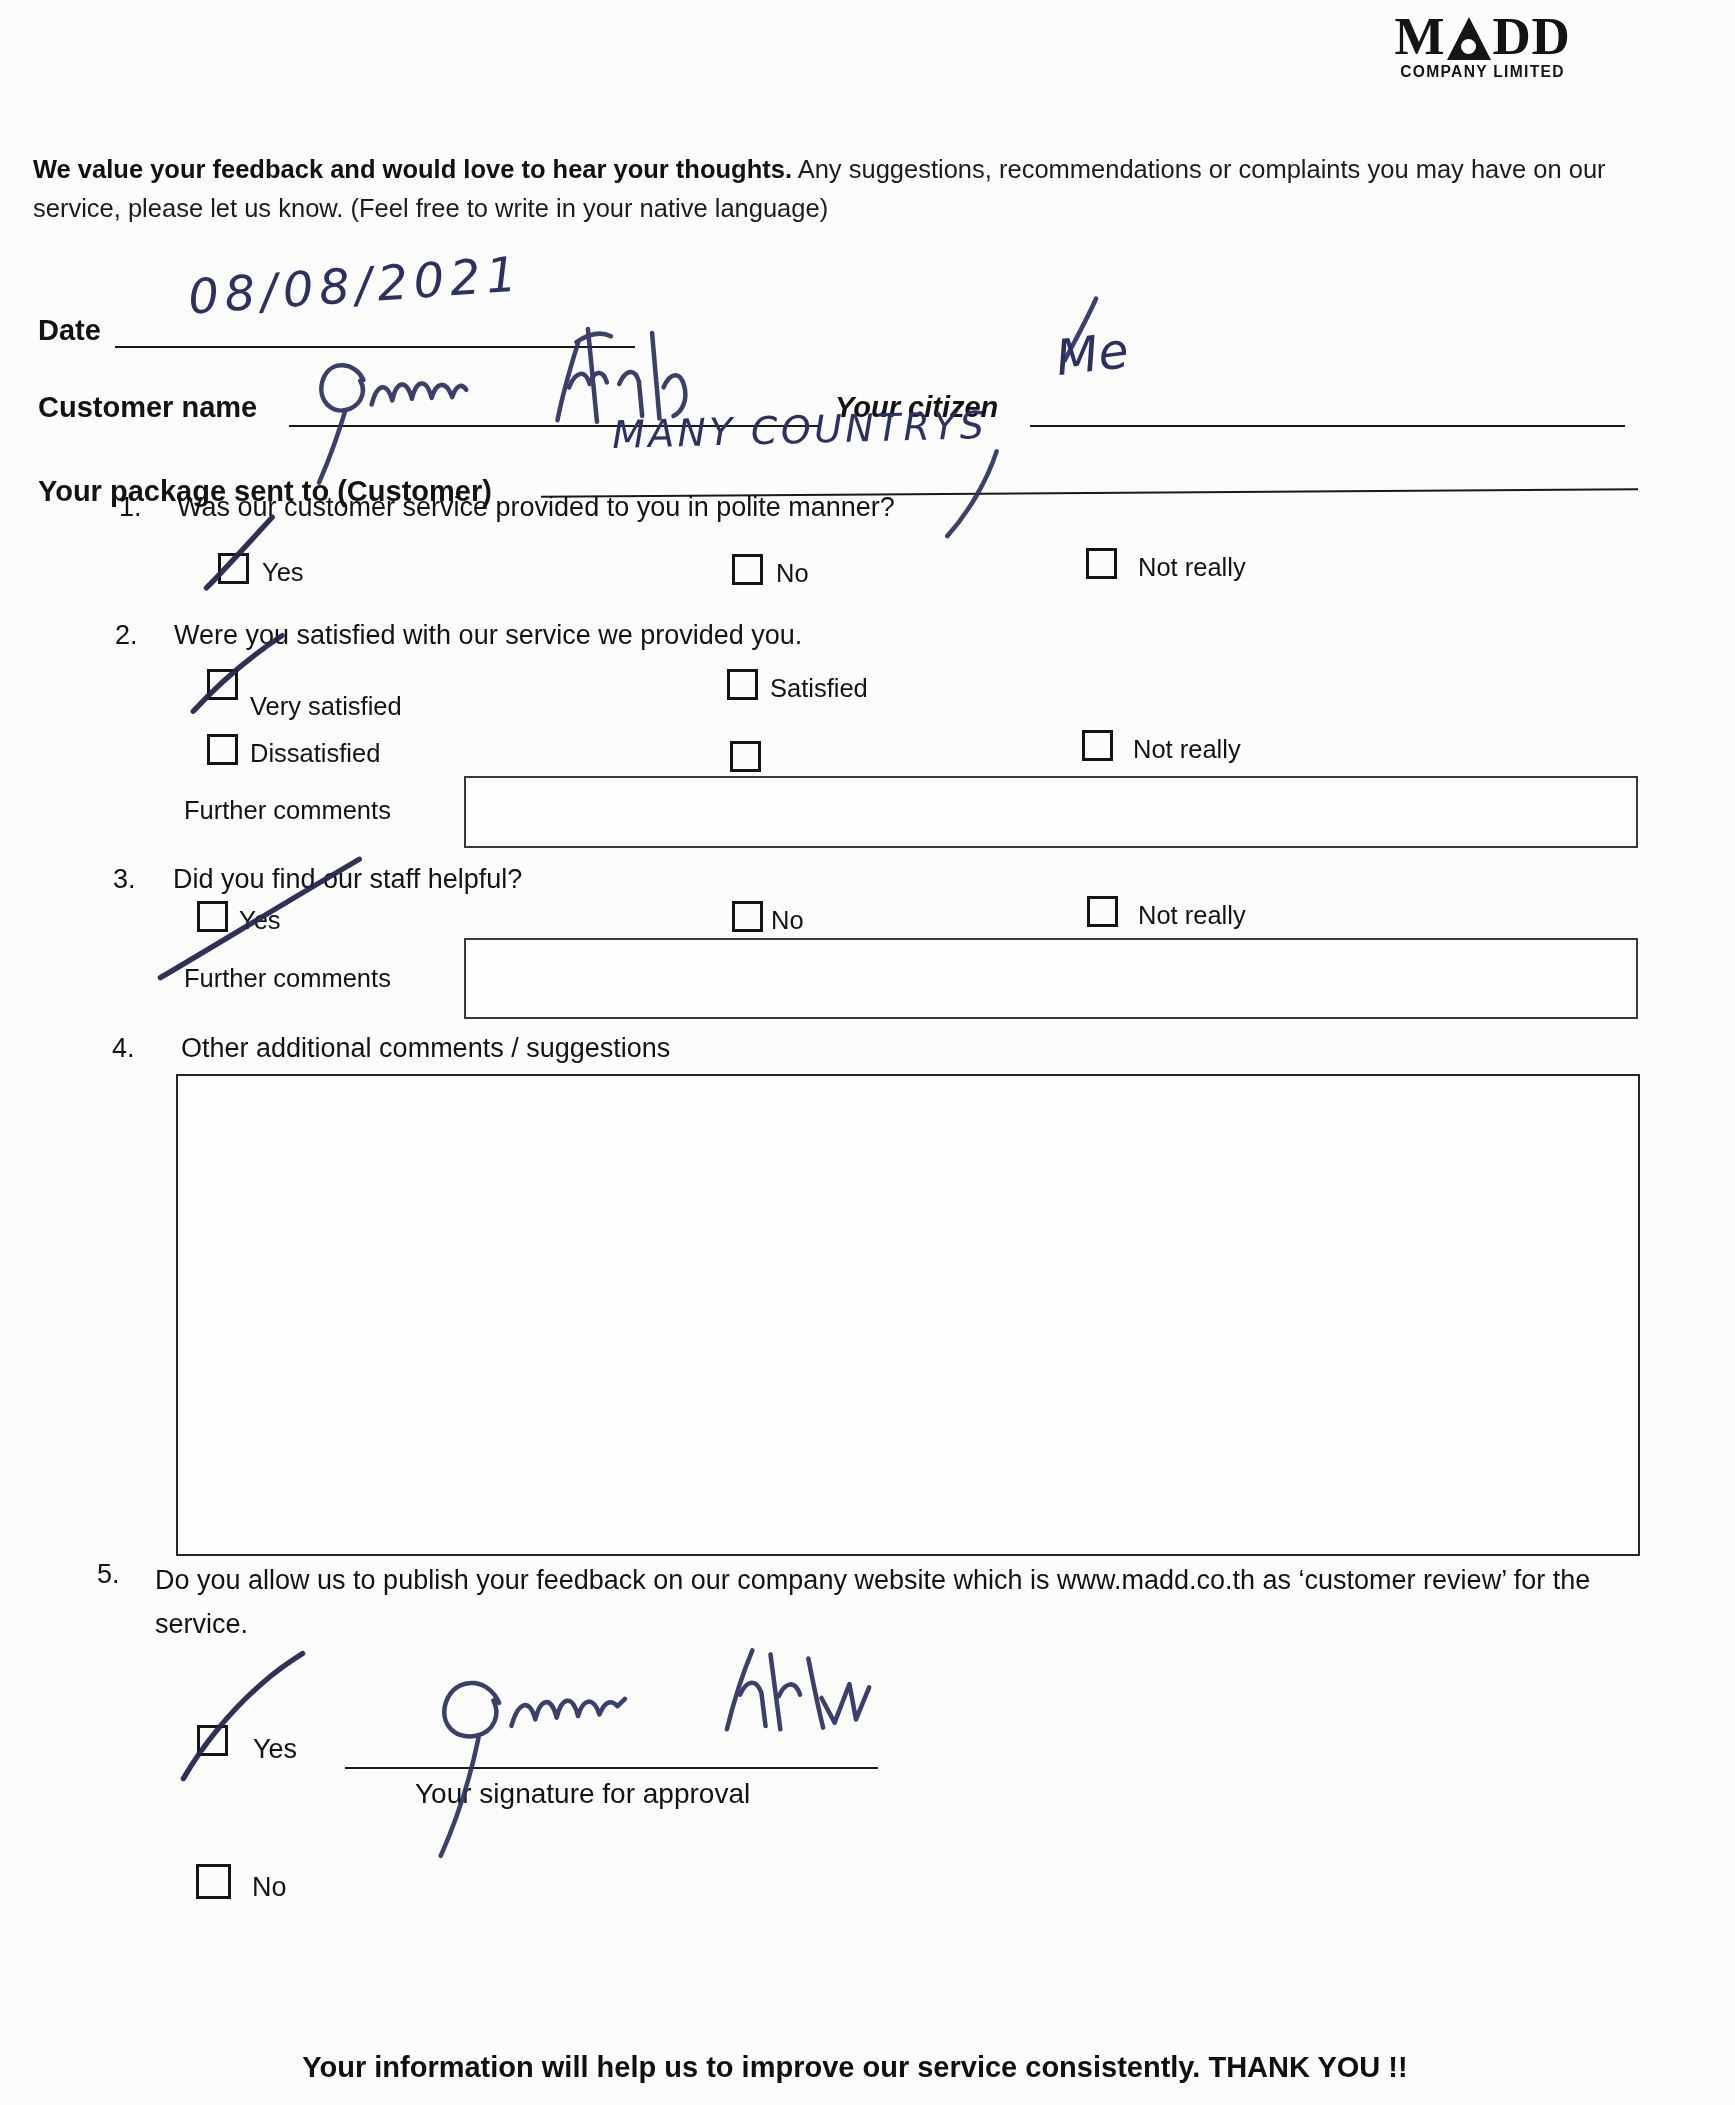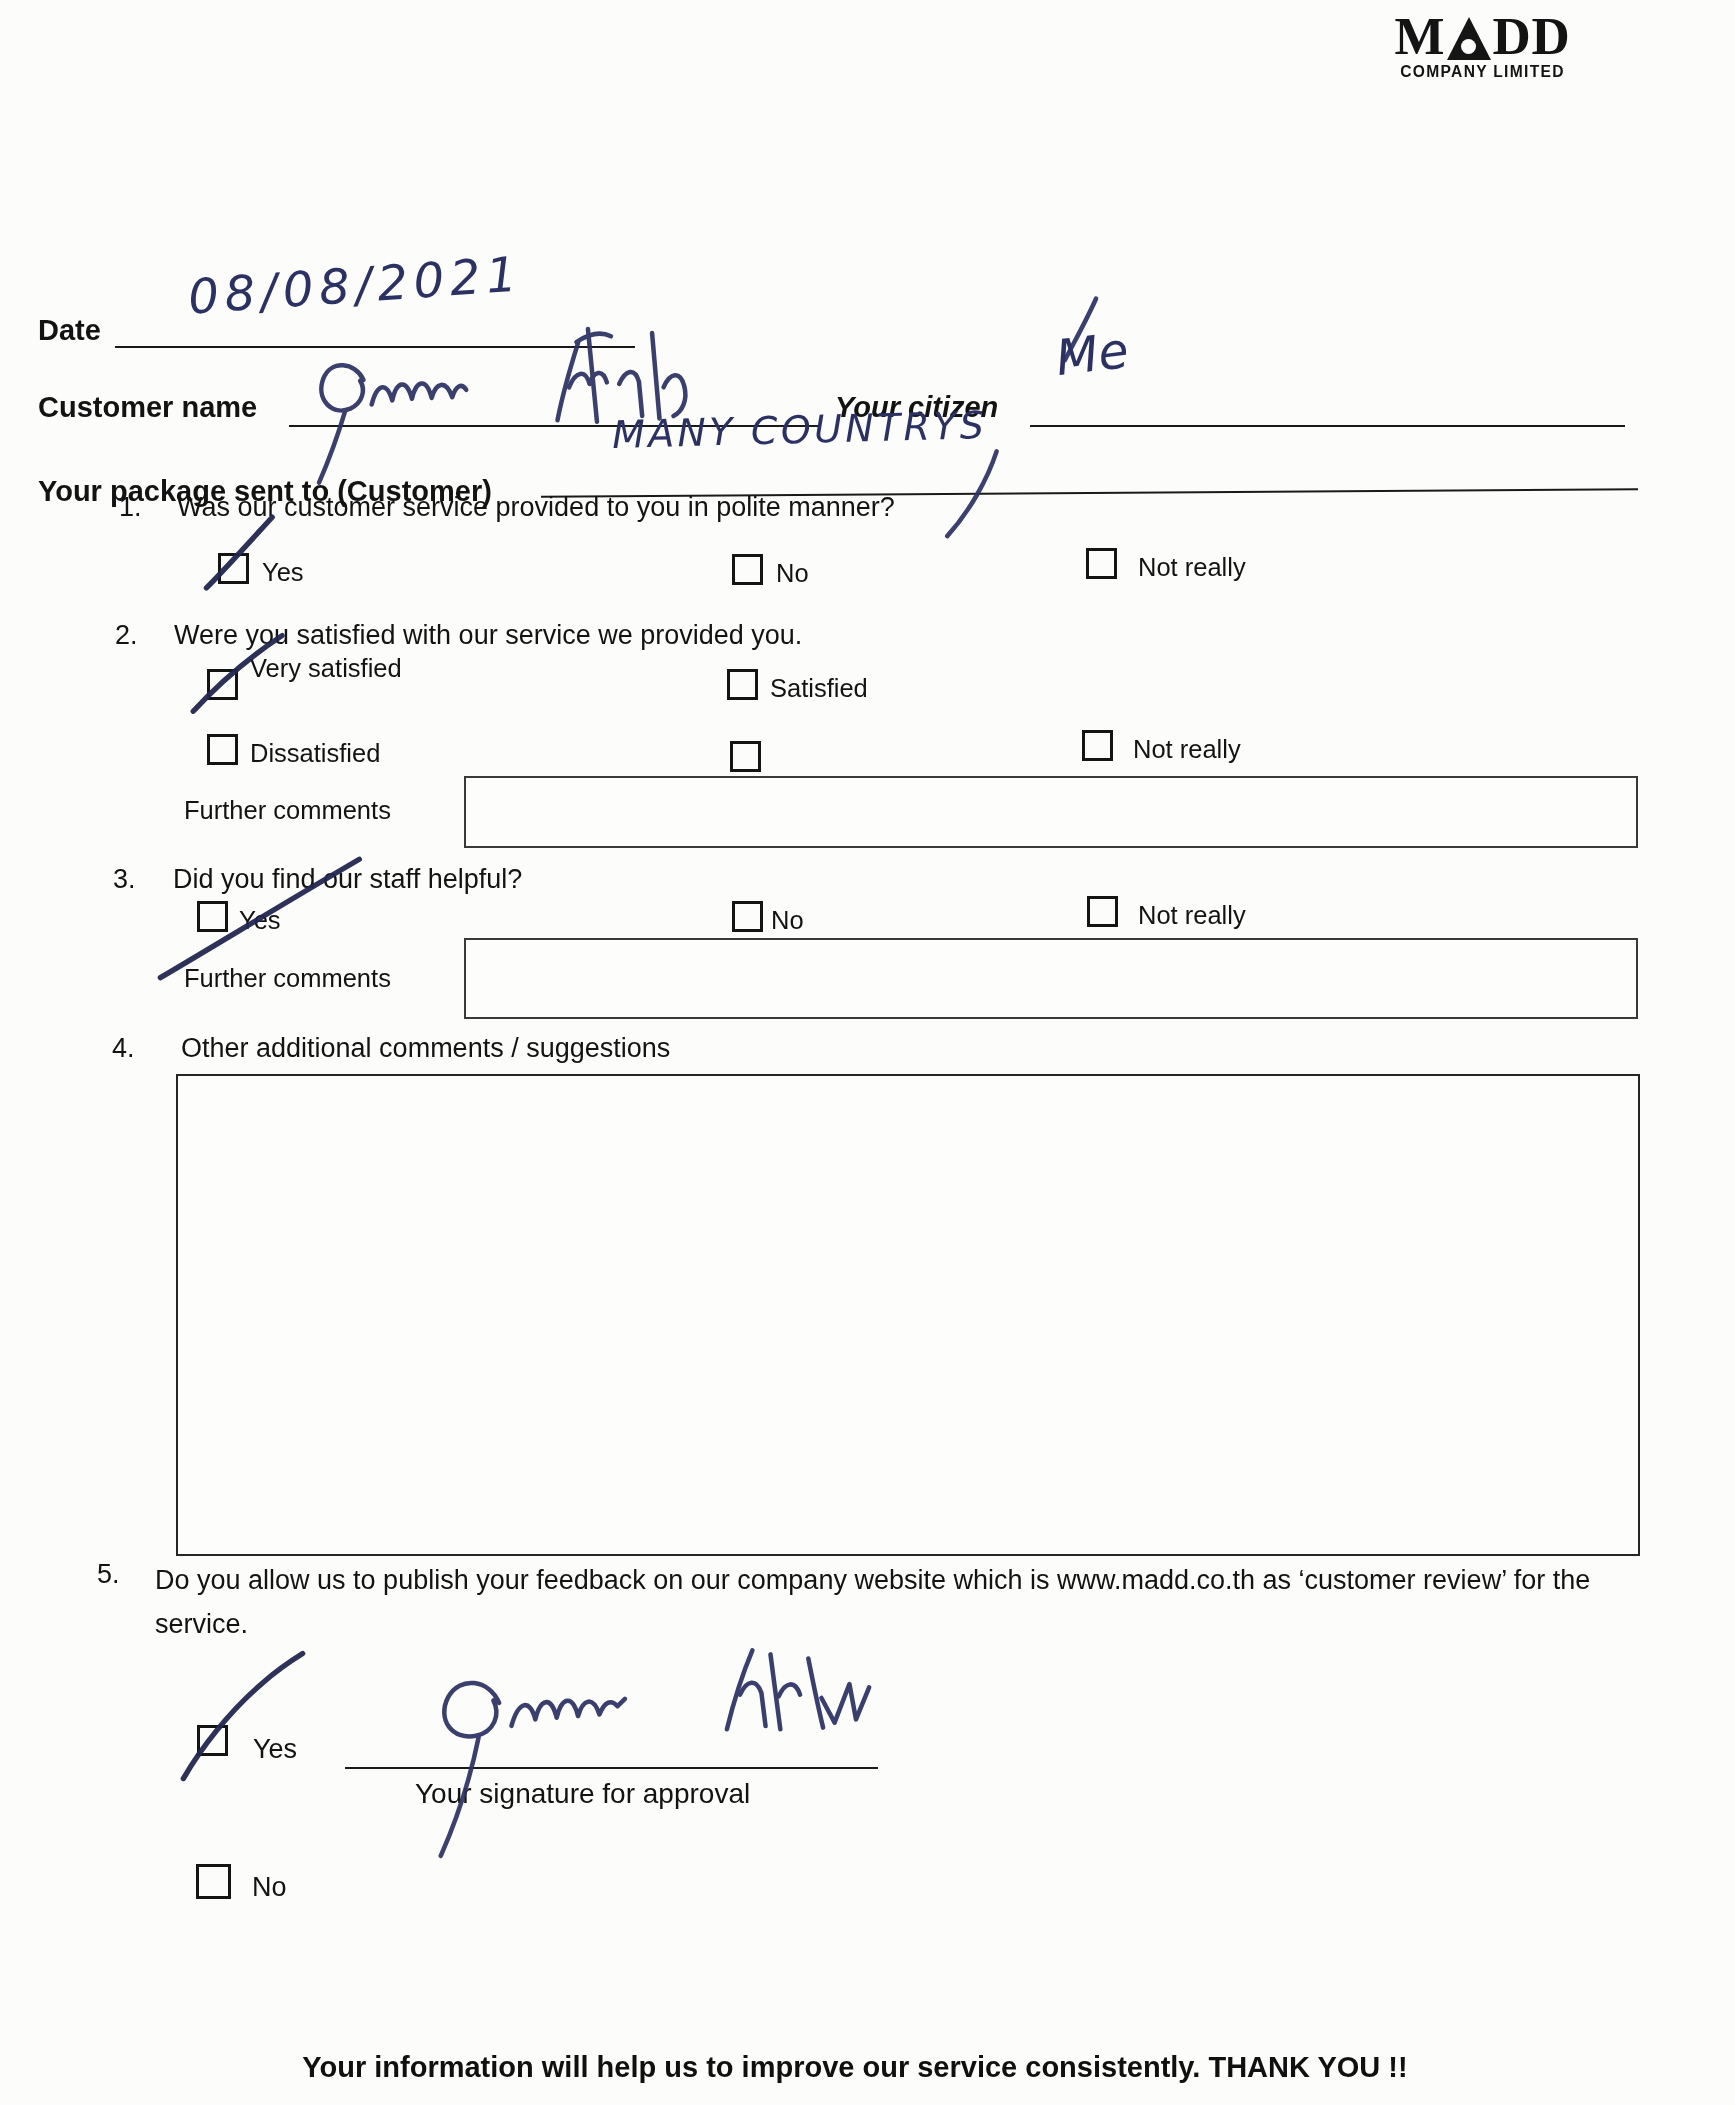--- a/index.html
+++ b/index.html
@@ -61,20 +61,21 @@
     <div class="logo-row">
       <span>M</span>
       <span class="tri">
           <span class="tri-dot"></span>
         </span>
       <span>DD</span>
     </div>
     <div class="logo-sub">COMPANY LIMITED</div>
   </div>
 
+  <div class="abs intro"><span class="lead">We value your feedback and would love to hear your thoughts.</span><span> Any suggestions, recommendations or complaints you may have on our service, please let us know. (Feel free to write in your native language)</span></div>
 
   <div class="abs flabel" style="left:38px;top:314px;">Date</div>
   <div class="abs hline" style="left:115px;top:346px;width:520px;"></div>
   <div class="abs hw" style="left:188px;top:257px;font-size:48px;letter-spacing:5.8px;transform:rotate(-4deg);">08/08/2021</div>
 
   <div class="abs flabel" style="left:38px;top:391px;">Customer name</div>
   <div class="abs hline" style="left:289px;top:425px;width:531px;"></div>
   <div class="abs flabel" style="left:835px;top:391px;font-style:italic;">Your citizen</div>
   <div class="abs hline" style="left:1030px;top:425px;width:595px;"></div>
   <div class="abs hw" style="left:1056px;top:326px;font-size:49px;transform:rotate(-7deg);">Me</div>
@@ -88,21 +89,21 @@
   <div class="abs cb" style="left:218px;top:553px;"></div>
   <div class="abs opt" style="left:262px;top:558px;">Yes</div>
   <div class="abs cb" style="left:732px;top:554px;"></div>
   <div class="abs opt" style="left:776px;top:559px;">No</div>
   <div class="abs cb" style="left:1086px;top:548px;"></div>
   <div class="abs opt" style="left:1138px;top:553px;">Not really</div>
 
   <div class="abs qnum" style="left:115px;top:620px;">2.</div>
   <div class="abs qtext" style="left:174px;top:620px;width:1234px;">Were you satisfied with our service we provided you.</div>
   <div class="abs cb" style="left:207px;top:669px;"></div>
-  <div class="abs opt" style="left:250px;top:654px;text-align:center;">Very satisfied</div>
+  <div class="abs opt" style="left:250px;top:692px;text-align:center;">Very satisfied</div>
   <div class="abs cb" style="left:727px;top:669px;"></div>
   <div class="abs opt" style="left:770px;top:674px;">Satisfied</div>
   <div class="abs cb" style="left:207px;top:734px;"></div>
   <div class="abs opt" style="left:250px;top:739px;">Dissatisfied</div>
   <div class="abs cb" style="left:730px;top:741px;"></div>
   <div class="abs opt" style="left:773px;top:746px;margin-top:40px;">Very dissatisfied</div>
   <div class="abs cb" style="left:1082px;top:730px;"></div>
   <div class="abs opt" style="left:1133px;top:735px;">Not really</div>
   <div class="abs fc-label" style="left:184px;top:796px;">Further comments</div>
   <div class="abs fc-box" style="left:464px;top:776px;width:1174px;height:72px;"></div>

